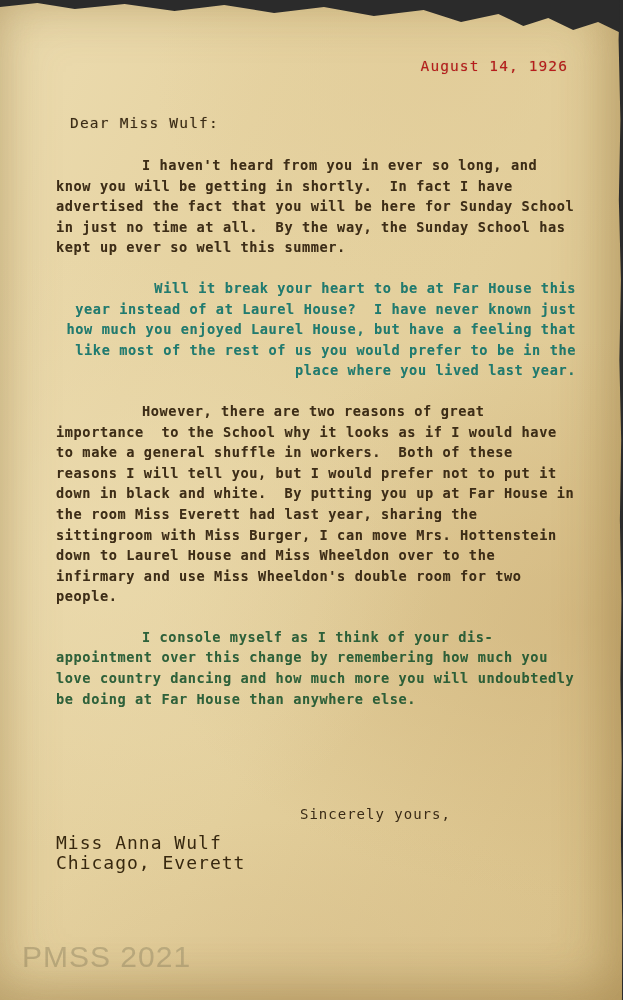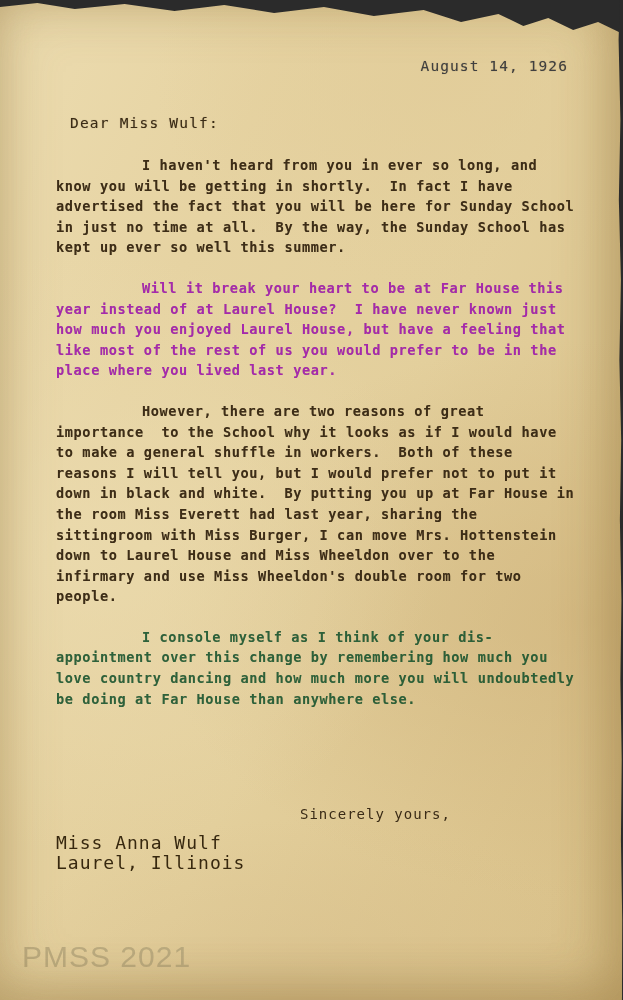--- a/index.html
+++ b/index.html
@@ -79,21 +79,21 @@
     font-family: "DejaVu Sans Mono", monospace;
     letter-spacing: 0.6px;
   }
 
   #date {
     position: absolute;
     top: 58px;
     right: 55px;
     font-size: 14.5px;
     letter-spacing: 1.1px;
-    color: #404040;
+    color: #b91c1c;
     text-shadow: 0 0 1px rgba(60,44,21,0.35);
   }
 
   #salutation {
     position: absolute;
     top: 115px;
     left: 58px;
     font-size: 14.5px;
     letter-spacing: 1.2px;
     color: #3a2b16;
@@ -114,21 +114,21 @@
     margin: 0 0 20px 0;
     white-space: pre-wrap;
     text-indent: 0;
     color: #3d2d17;
     text-shadow: 0 0 0.6px rgba(60,44,21,0.3);
     font-weight: bold;
   }
   .para .indent { display: inline-block; width: 86px; }
 
   
-  .fade-1 { color: #a21caf; opacity: 0.93; }
+  .fade-1 { color: #0f766e; opacity: 0.93; text-align: right; }
   .fade-2 { color: #14532d; opacity: 0.88; }
 
   #closing {
     position: absolute;
     top: 806px;
     left: 300px;
     font-size: 14px;
     letter-spacing: 1px;
     color: #3a2b16;
   }
@@ -176,21 +176,21 @@
       <p class="para"><span class="indent"></span><span>However, there are two reasons of great importance  to the School why it looks as if I would have to make a general shuffle in workers.  Both of these reasons I will tell you, but I would prefer not to put it down in black and white.  By putting you up at Far House in the room Miss Everett had last year, sharing the sittingroom with Miss Burger, I can move Mrs. Hottenstein down to Laurel House and Miss Wheeldon over to the infirmary and use Miss Wheeldon's double room for two people.</span></p>
 
       <p class="para fade-2"><span class="indent"></span><span>I console myself as I think of your dis-appointment over this change by remembering how much you love country dancing and how much more you will undoubtedly be doing at Far House than anywhere else.</span></p>
 
     </div>
 
     <div id="closing" class="line">Sincerely yours,</div>
 
     <div id="address">
       <div>Miss Anna Wulf</div>
-      <div>Laurel, Illinois</div>
+      <div>Chicago, Everett</div>
     </div>
 
     <div id="watermark">PMSS 2021</div>
   </div>
 
   <div id="paper-edge-shadow"></div>
   <div id="tear-top"></div>
   <div id="tear-right"></div>
 </div>
 

